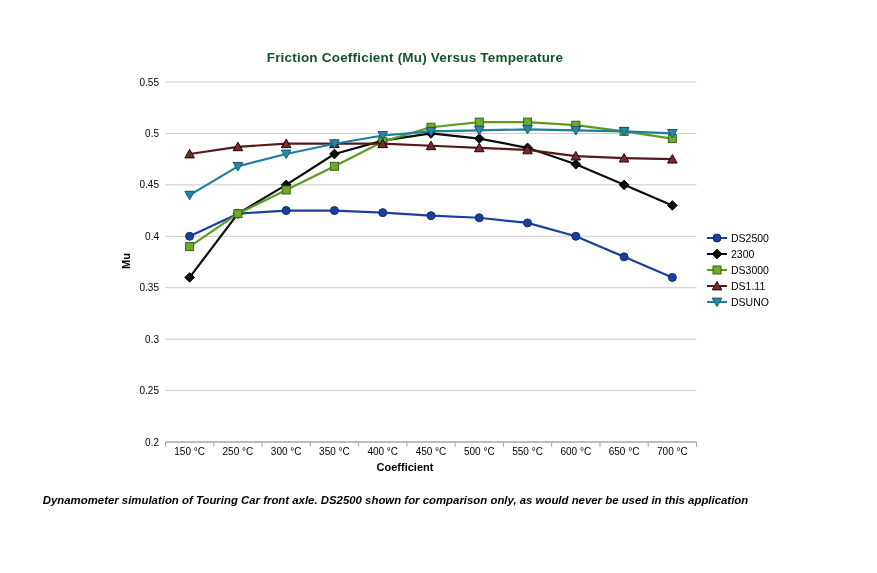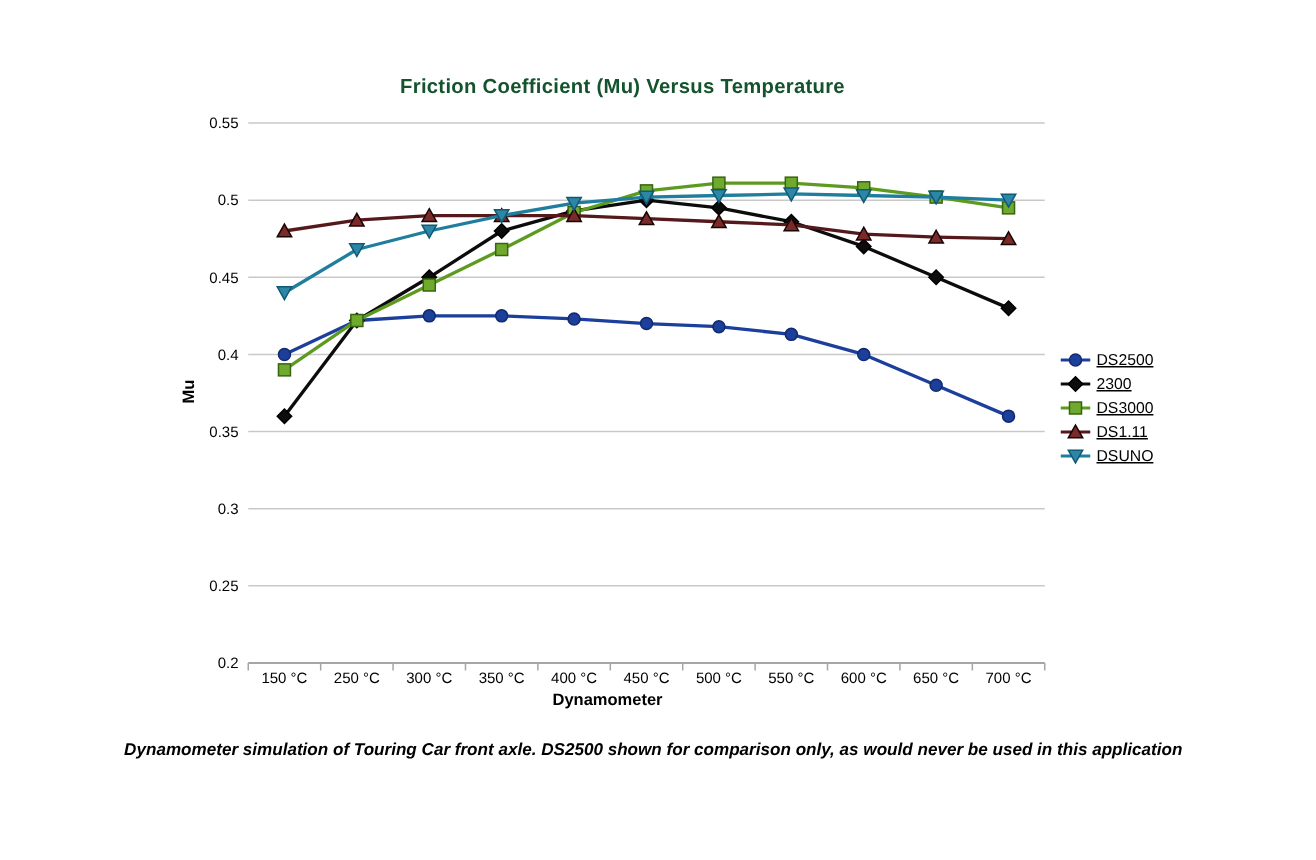--- a/index.html
+++ b/index.html
@@ -5,24 +5,24 @@
   html,body{margin:0;padding:0;background:#ffffff;}
   .page{position:relative;width:877px;height:573px;background:#ffffff;overflow:hidden;
         font-family:"Liberation Sans",sans-serif;color:#000;}
   .chart-title{position:absolute;top:50px;left:150px;width:530px;text-align:center;
         font-size:13.5px;font-weight:bold;color:#14532d;letter-spacing:.2px;}
   .x-title{position:absolute;top:461px;left:140px;width:530px;text-align:center;
         font-size:11px;font-weight:bold;}
   .y-title{position:absolute;left:126px;top:261px;transform:translate(-50%,-50%) rotate(-90deg);
         font-size:11px;font-weight:bold;white-space:nowrap;}
   .caption{position:absolute;top:494px;left:0;width:791px;text-align:center;
-        font-size:11.4px;font-weight:bold;font-style:italic;margin-left:40px;}
+        font-size:11.4px;font-weight:bold;font-style:italic;}
   svg.chart{position:absolute;left:0;top:0;}
   .legend{position:absolute;left:707px;top:232px;}
-  .legend-row{display:flex;align-items:center;height:16px;text-decoration:underline;}
+  .legend-row{display:flex;height:16px;}
   .legend-row svg{flex:0 0 auto;}
   .legend-label{font-size:10.5px;margin-left:4px;white-space:nowrap;}
   .tick-text{font-size:10px;fill:#000;font-family:"Liberation Sans",sans-serif;}
 </style>
 </head>
 <body>
 
 <div class="page">
   <div class="chart-title">Friction Coefficient (Mu) Versus Temperature</div>
   <div class="y-title">Mu</div>
@@ -130,21 +130,21 @@
         <path d="M 334.4545454545455 148.31428571428577 L 339.2545454545455 139.81428571428577 L 329.6545454545455 139.81428571428577 Z" fill="#2d86a6" stroke="#0f5a77" stroke-width="1"></path>
         <path d="M 382.72727272727275 140.08571428571432 L 387.52727272727276 131.58571428571432 L 377.92727272727274 131.58571428571432 Z" fill="#2d86a6" stroke="#0f5a77" stroke-width="1"></path>
         <path d="M 431 135.97142857142862 L 435.8 127.47142857142862 L 426.2 127.47142857142862 Z" fill="#2d86a6" stroke="#0f5a77" stroke-width="1"></path>
         <path d="M 479.27272727272725 134.94285714285715 L 484.07272727272726 126.44285714285715 L 474.47272727272724 126.44285714285715 Z" fill="#2d86a6" stroke="#0f5a77" stroke-width="1"></path>
         <path d="M 527.5454545454545 133.91428571428574 L 532.3454545454545 125.41428571428574 L 522.7454545454545 125.41428571428574 Z" fill="#2d86a6" stroke="#0f5a77" stroke-width="1"></path>
         <path d="M 575.8181818181818 134.94285714285715 L 580.6181818181817 126.44285714285715 L 571.0181818181818 126.44285714285715 Z" fill="#2d86a6" stroke="#0f5a77" stroke-width="1"></path>
         <path d="M 624.0909090909091 135.97142857142862 L 628.8909090909091 127.47142857142862 L 619.2909090909092 127.47142857142862 Z" fill="#2d86a6" stroke="#0f5a77" stroke-width="1"></path>
         <path d="M 672.3636363636364 138.0285714285715 L 677.1636363636363 129.5285714285715 L 667.5636363636364 129.5285714285715 Z" fill="#2d86a6" stroke="#0f5a77" stroke-width="1"></path>
       </g>
     </svg>
-  <div class="x-title">Dynamometer</div>
+  <div class="x-title">Coefficient</div>
   <div class="legend" id="legend">
       <div class="legend-row">
         <svg width="20" height="12">
           <line x1="0" x2="20" y1="6" y2="6" stroke="#1d3f9c" stroke-width="2"></line>
           <circle cx="10" cy="6" r="4" fill="#1d3f9c" stroke="#102a6e" stroke-width="1"></circle>
         </svg>
         <span class="legend-label">DS2500</span>
       </div>
       <div class="legend-row">
         <svg width="20" height="12">

